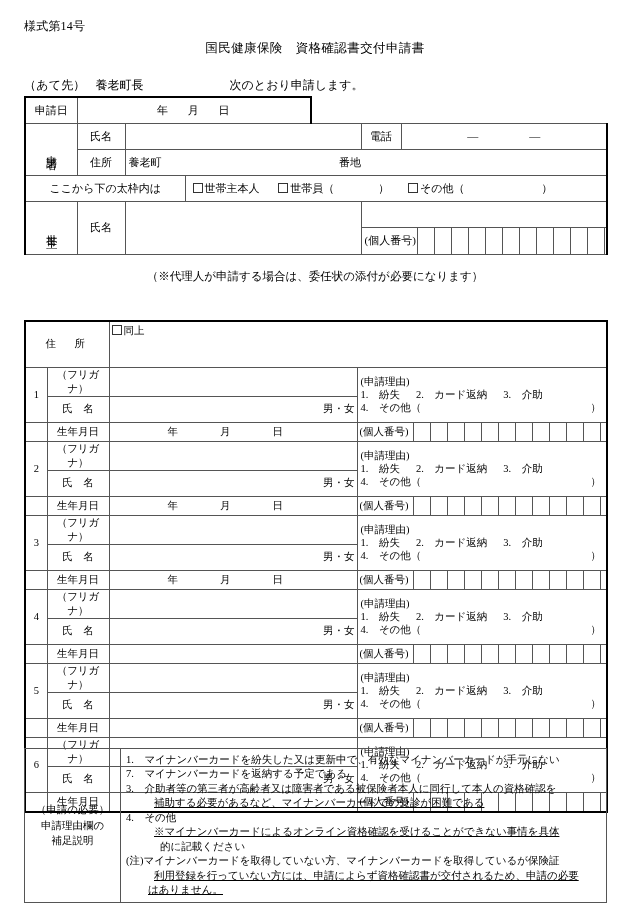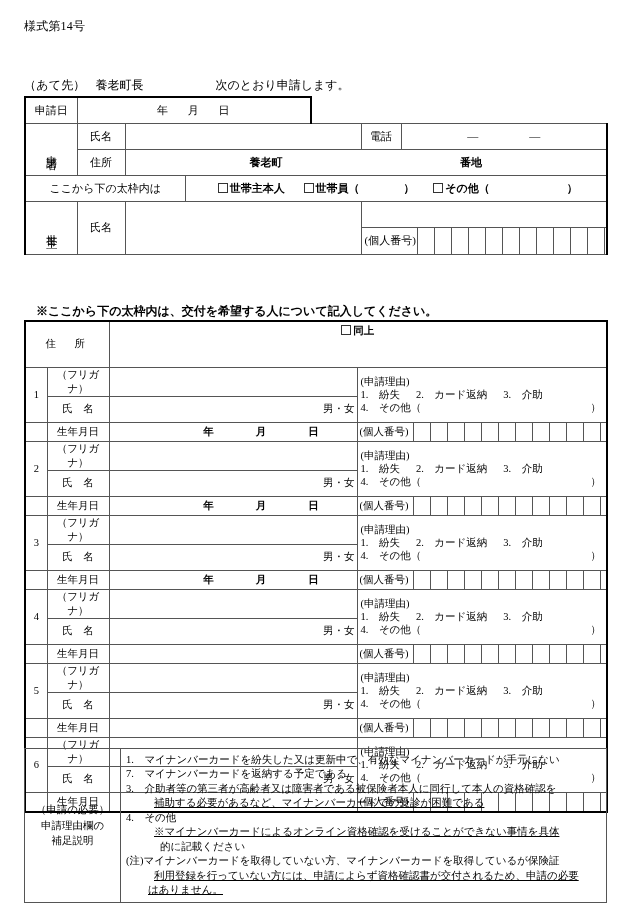--- a/index.html
+++ b/index.html
@@ -49,38 +49,38 @@
     width: 560px;
   }
   .addressee-line .to-label { letter-spacing: 0.2px; }
   .addressee-line .to-name {
     display: inline-block;
     margin-left: 10px;
     min-width: 120px;
   }
   .addressee-line .apply-phrase {
     display: inline-block;
-    margin-left: 0;
+    margin-left: 14px;
   }
 
   
   .tbl {
     border-collapse: collapse;
     table-layout: fixed;
   }
   .tbl td {
     border: 1px solid #555;
     padding: 0 3px;
     font-size: 11px;
     vertical-align: middle;
     height: 22px;
     box-sizing: border-box;
   }
   .ctr { text-align: center; }
-  .lft { text-align: center; font-weight: bold; }
+  .lft { text-align: left; }
   .rgt { text-align: right; }
   .nb-l { border-left: none !important; }
   .nb-r { border-right: none !important; }
   .nb-t { border-top: none !important; }
   .nb-b { border-bottom: none !important; }
   .thick-r { border-right: 2px solid #000 !important; }
   .thick-l { border-left: 2px solid #000 !important; }
   .thick-t { border-top: 2px solid #000 !important; }
   .vert {
     writing-mode: vertical-rl;
@@ -226,20 +226,21 @@
     border: 2px solid #000;
   }
 </style>
 </head>
 <body>
 
 <div class="page">
 
   <div class="form-no">様式第14号</div>
 
+  <div class="doc-title">国民健康保険　資格確認書交付申請書</div>
 
   <div class="addressee-line">
     <span class="to-label">（あて先）</span><span class="to-name">養老町長</span><span class="apply-phrase">次のとおり申請します。</span>
   </div>
 
   <div id="applicant-wrap">
     <table class="tbl" id="applicant-table">
       <colgroup>
         <col style="width:52px">
         <col style="width:48px">
@@ -327,22 +328,22 @@
               <td class="mybox nb-t nb-b nb-r"></td>
             </tr>
           </tbody>
               </table>
         </td>
       </tr>
     </tbody>
       </table>
   </div>
 
-
-  <div class="section-note">※ここから下の太枠内は、交付を希望する人について記入してください。</div>
+  <div class="proxy-note">（※代理人が申請する場合は、委任状の添付が必要になります）</div>
+
 
   <div id="persons-wrap">
     <table class="tbl thickbox" id="persons-table">
       <colgroup>
         <col style="width:22px">
         <col style="width:62px">
         <col style="width:80px">
         <col style="width:56px">
         <col style="width:56px">
         <col style="width:56px">

